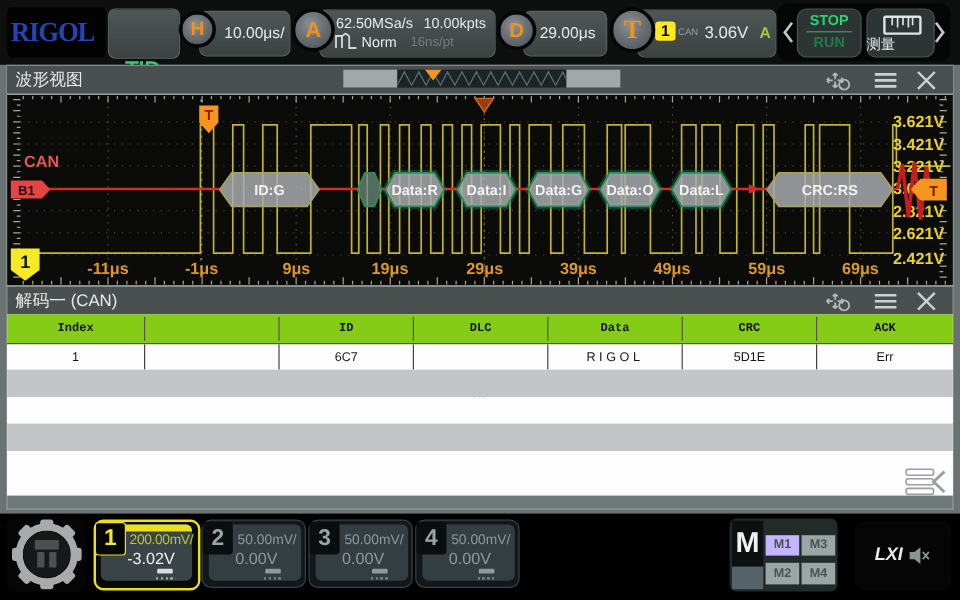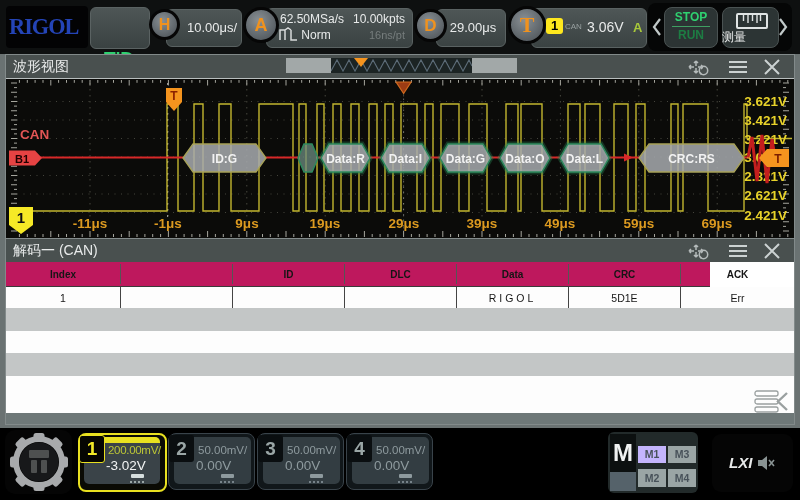--- a/index.html
+++ b/index.html
@@ -40,21 +40,21 @@
   <div class="abs" style="left:184px;top:20px;width:56px;text-align:center;color:#e8eaea;font-size:13px;">10.00μs/</div>
   <div class="circ" style="left:149px;top:9px;width:25px;height:25px;font-size:16px;">H</div>
 
   <div class="tpanel" style="left:266px;top:8px;width:145px;height:38px;"></div>
   <div class="abs" style="left:280px;top:12px;color:#e8eaea;font-size:12px;">62.50MSa/s</div>
   <div class="abs" style="left:279px;top:27px;color:#e8eaea;font-size:12px;">
     <svg width="19" height="14" viewBox="0 0 19 14" style="vertical-align:-2px">
         <path d="M1 13 V3 H6 V13 M6 3 L9 1 L12 3 M12 3 V13 H18" stroke="#d8dada" stroke-width="1.5" fill="none"></path>
       </svg> Norm</div>
   <div class="abs" style="left:342px;top:12px;width:63px;text-align:right;color:#e8eaea;font-size:12px;">10.00kpts</div>
-  <div class="abs" style="left:342px;top:29px;width:63px;text-align:right;color:#767d7d;font-size:11px;">16ns/pt</div>
+  <div class="abs" style="left:342px;top:29px;width:63px;text-align:left;color:#767d7d;font-size:11px;">16ns/pt</div>
   <div class="circ" style="left:243px;top:7px;width:30px;height:30px;font-size:18px;">A</div>
 
   <div class="tpanel" style="left:436px;top:9px;width:68px;height:36px;"></div>
   <div class="abs" style="left:448px;top:20px;width:50px;text-align:center;color:#e8eaea;font-size:13px;">29.00μs</div>
   <div class="circ" style="left:414px;top:9px;width:27px;height:27px;font-size:17px;">D</div>
 
   <div class="tpanel" style="left:531px;top:8px;width:114px;height:38px;"></div>
   <div class="abs" style="left:546px;top:18px;width:17px;height:16px;background:#ffe81e;border-radius:3px;
        color:#000;font-weight:bold;font-size:13px;text-align:center;line-height:16px;">1</div>
   <div class="abs" style="left:565px;top:22px;color:#98a0a0;font-size:8px;">CAN</div>
@@ -498,39 +498,40 @@
         <path d="M14.5 15.5 L13 13.5"></path>
     </g>
   </svg>
   <svg class="abs" style="left:722px;top:5px;" width="20" height="14">
       <path d="M1 2 H19 M1 7 H19 M1 12 H19" stroke="#ccd2d2" stroke-width="2.2"></path>
     </svg>
   <svg class="abs" style="left:758px;top:4px;" width="16" height="16">
       <path d="M1 1 L15 15 M15 1 L1 15" stroke="#ccd2d2" stroke-width="2"></path>
     </svg>
 
-  <div class="abs" style="left:0;top:23px;width:704px;height:24px;background:#be185d;border-bottom:1px solid #3a3a3a;
-       font-size:10px;font-weight:bold;color:#151515;">
+  <div class="abs" style="left:0;top:23px;width:788px;height:24px;background:#84cc16;border-bottom:1px solid #3a3a3a;
+       font-size:10px;font-weight:bold;color:#151515;font-family:Liberation Mono, monospace;">
     <div class="hdrcell" style="left:0;width:114px;">Index</div>
     <div class="hdrcell" style="left:115px;width:111px;margin-top:46px;">Time</div>
     <div class="hdrcell" style="left:227px;width:111px;">ID</div>
     <div class="hdrcell" style="left:339px;width:111px;">DLC</div>
     <div class="hdrcell" style="left:451px;width:111px;">Data</div>
     <div class="hdrcell" style="left:563px;width:111px;">CRC</div>
     <div class="hdrcell" style="left:675px;width:113px;">ACK</div>
     <div class="abs" style="left:114px;top:2px;width:1px;height:20px;background:#555;"></div>
     <div class="abs" style="left:226px;top:2px;width:1px;height:20px;background:#555;"></div>
     <div class="abs" style="left:338px;top:2px;width:1px;height:20px;background:#555;"></div>
     <div class="abs" style="left:450px;top:2px;width:1px;height:20px;background:#555;"></div>
     <div class="abs" style="left:562px;top:2px;width:1px;height:20px;background:#555;"></div>
     <div class="abs" style="left:674px;top:2px;width:1px;height:20px;background:#555;"></div>
   </div>
 
   <div class="abs" style="left:0;top:48px;width:788px;height:21px;background:#fdfdfd;font-size:10.5px;color:#151515;">
     <div class="rowcell" style="left:0;width:114px;">1</div>
+    <div class="rowcell" style="left:227px;width:111px;">6C7</div>
     <div class="rowcell" style="left:339px;width:111px;margin-top:35px;">05</div>
     <div class="rowcell" style="left:451px;width:111px;letter-spacing:3px;">RIGOL</div>
     <div class="rowcell" style="left:563px;width:111px;">5D1E</div>
     <div class="rowcell" style="left:675px;width:113px;">Err</div>
     <div class="abs" style="left:114px;top:0;width:1px;height:21px;background:#444;"></div>
     <div class="abs" style="left:226px;top:0;width:1px;height:21px;background:#444;"></div>
     <div class="abs" style="left:338px;top:0;width:1px;height:21px;background:#444;"></div>
     <div class="abs" style="left:450px;top:0;width:1px;height:21px;background:#444;"></div>
     <div class="abs" style="left:562px;top:0;width:1px;height:21px;background:#444;"></div>
     <div class="abs" style="left:674px;top:0;width:1px;height:21px;background:#444;"></div>

